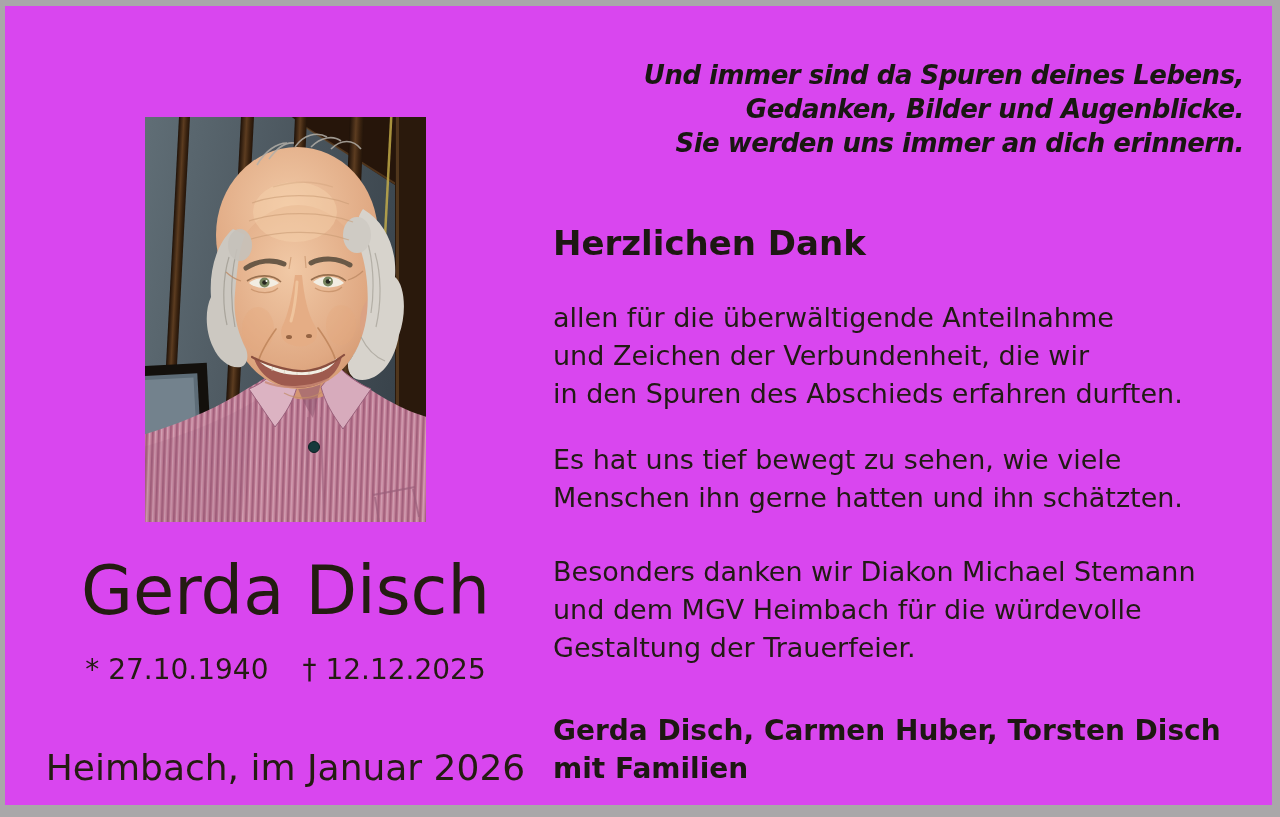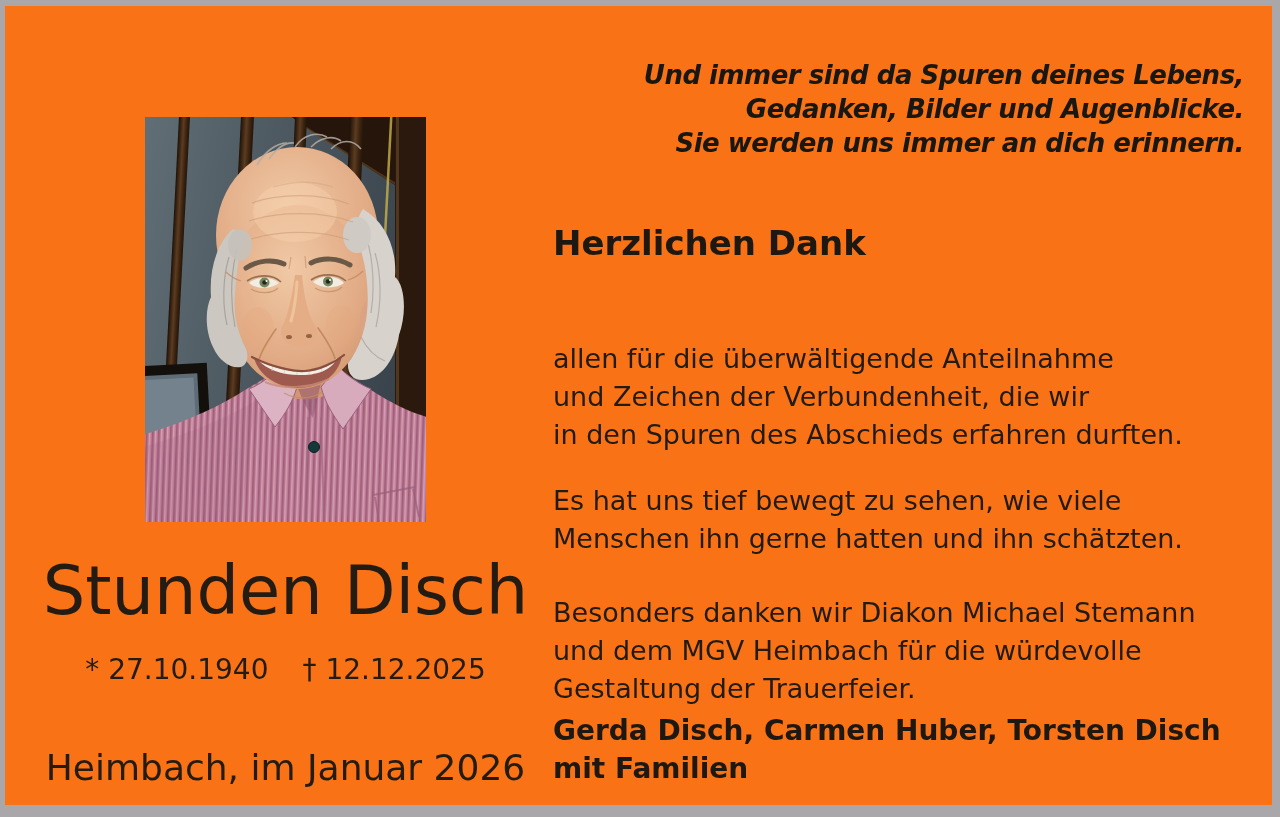--- a/index.html
+++ b/index.html
@@ -1,21 +1,21 @@
 <!DOCTYPE html>
 <html><head>
 <meta charset="utf-8">
 <style>
   html, body { margin: 0; padding: 0; background: #8f8d8f; }
   .stage {
     position: relative;
     width: 1280px;
     height: 817px;
     box-sizing: border-box;
-    background: #f97316;
+    background: #d946ef;
     border-style: solid;
     border-color: #a9a7a9;
     border-width: 6px 8px 12px 5px;
     font-family: "DejaVu Sans", "Liberation Sans", sans-serif;
     color: #211b14;
     overflow: hidden;
   }
   .abs { position: absolute; }
 
   
@@ -42,21 +42,21 @@
   
   .leftcol { left: 34px; width: 493px; text-align: center; white-space: nowrap; }
   .deceased-name { top: 548px; font-size: 67px; line-height: 74px; color: #241c12; }
   .life-dates    { top: 647px; font-size: 28px; line-height: 34px; color: #241c12; }
   .life-dates .death { margin-left: 34px; }
   .place-date    { top: 745px; font-size: 36px; line-height: 34px; color: #241c12; }
 
   
   .rightcol { left: 548px; white-space: nowrap; }
   .thanks-heading { top: 217px; font-size: 34px; font-weight: bold; line-height: 40px; color: #1d1812; }
-  .para { font-size: 27px; line-height: 38px; color: #211b14; margin-top: 41px; }
+  .para { font-size: 27px; line-height: 38px; color: #211b14; }
   .para-1 { top: 293px; }
   .para-2 { top: 435px; }
   .para-3 { top: 547px; }
   .signature {
     top: 706px; width: 701px;
     text-align: left;
     font-size: 28px; font-weight: bold;
     line-height: 38px;
     color: #1d1812;
   }
@@ -197,21 +197,21 @@
           <path d="M152 253 L152 258"></path>
         <path d="M164 252 L164 257"></path>
           <path d="M176 249 L177 255"></path>
       </g>
       <path d="M107 240 C126 250 150 255 160 254 C174 253 189 246 199 238" stroke="#8a4f3f" stroke-width="2.2" stroke-linecap="round" fill="none"></path>
       <path d="M120 265 C136 272 164 272 184 262" stroke="#c98976" stroke-width="2" fill="none" opacity="0.8"></path>
       <path d="M139 276 C152 283 167 282 177 275" stroke="#c08c66" stroke-width="1.4" fill="none" opacity="0.7"></path>
     </svg>
   </div>
 
-  <div class="abs leftcol deceased-name">Stunden Disch</div>
+  <div class="abs leftcol deceased-name">Gerda Disch</div>
   <div class="abs leftcol life-dates">
     <span class="birth">* 27.10.1940</span><span class="death">† 12.12.2025</span>
   </div>
   <div class="abs leftcol place-date">Heimbach, im Januar 2026</div>
 
   <div class="abs rightcol thanks-heading">Herzlichen Dank</div>
 
   <div class="abs rightcol para para-1">
     <div>allen für die überwältigende Anteilnahme</div>
     <div>und Zeichen der Verbundenheit, die wir</div>

